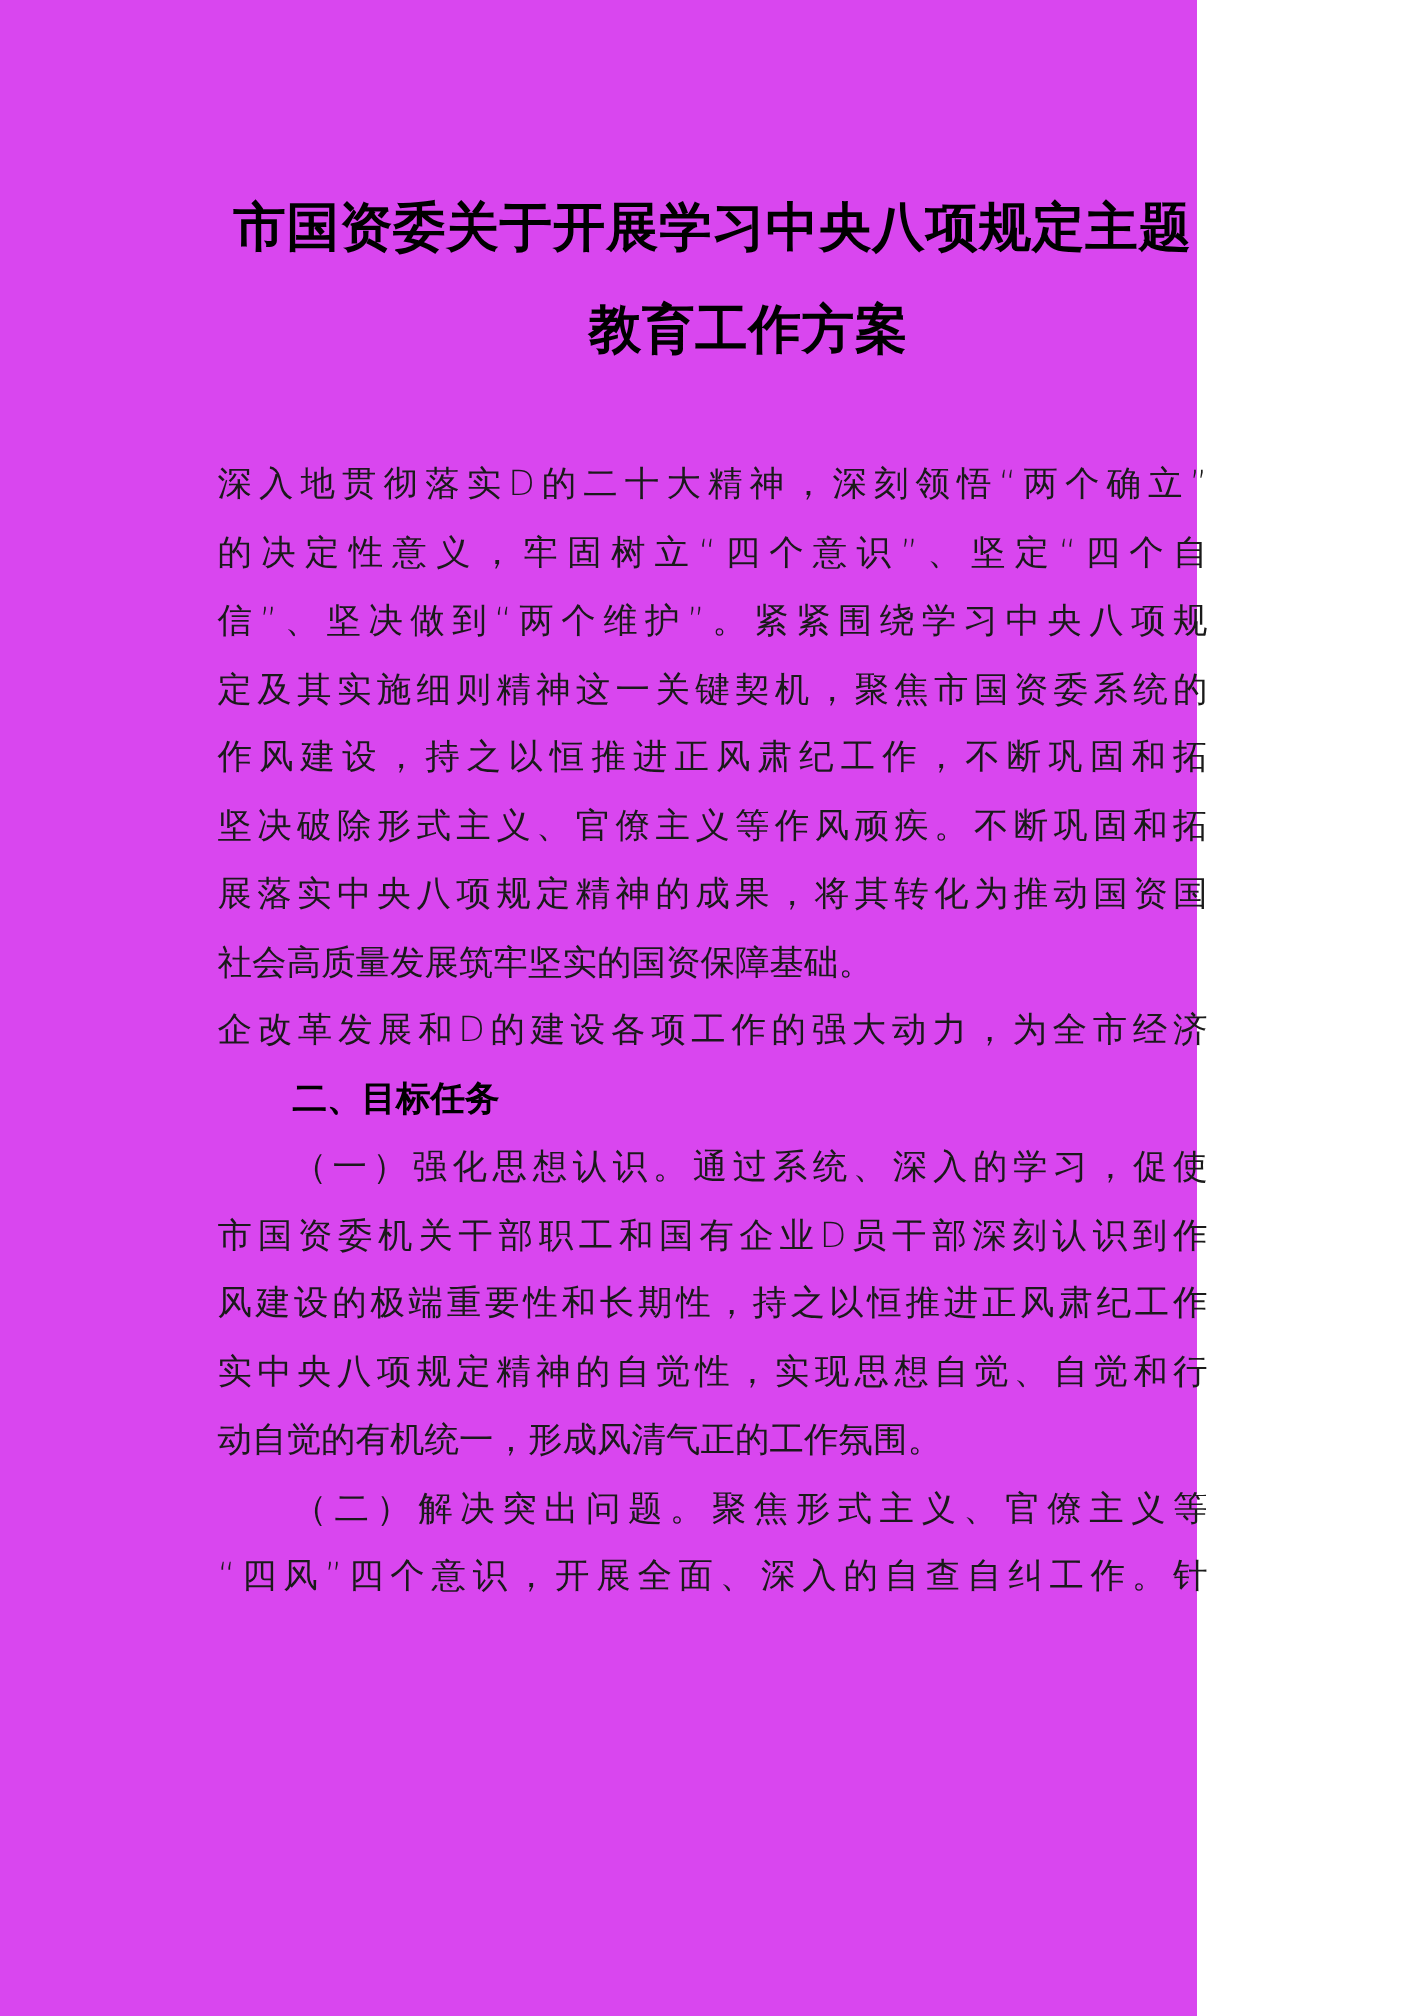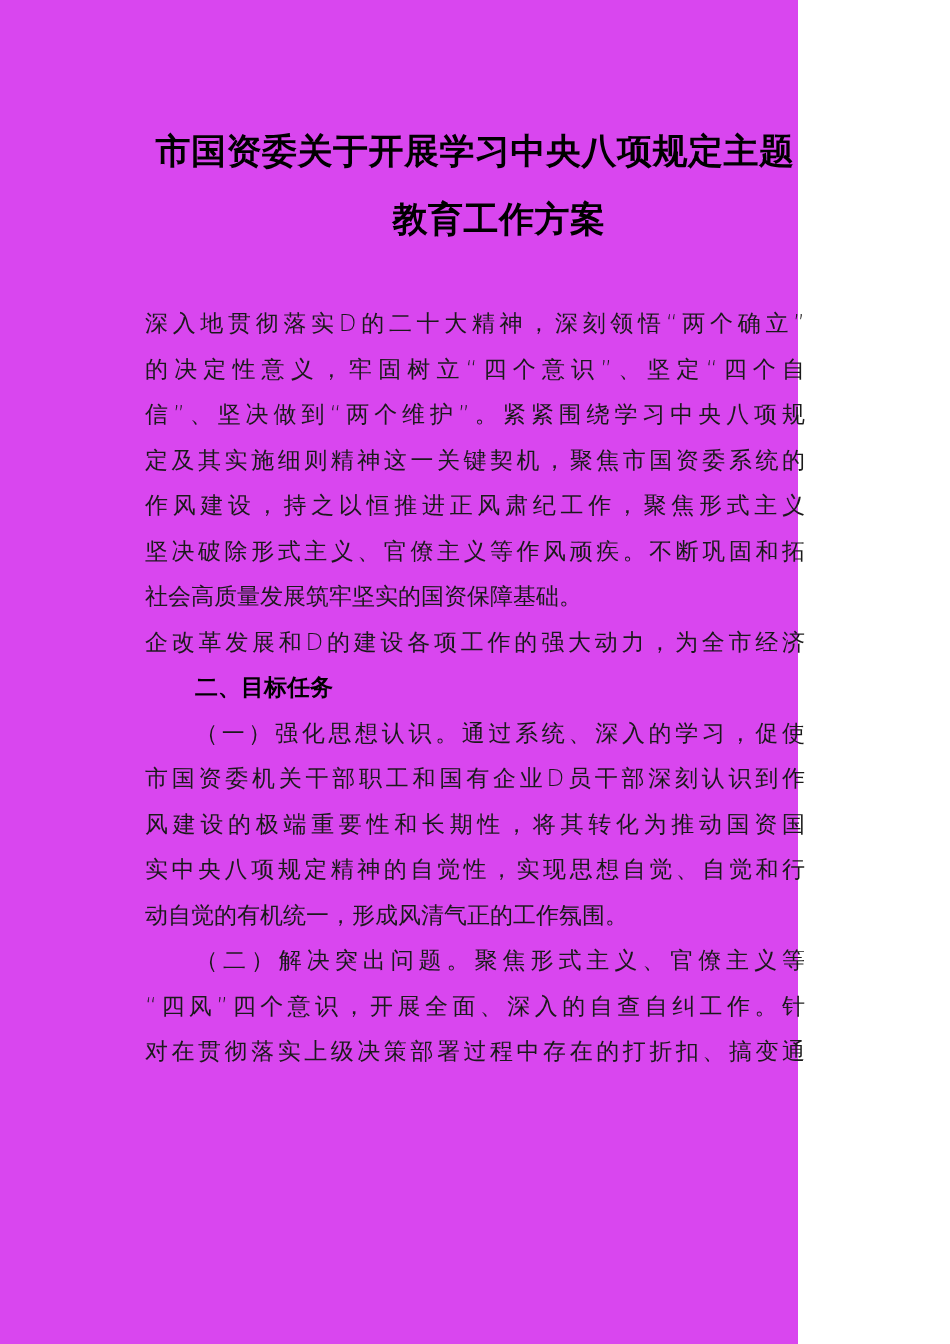--- a/index.html
+++ b/index.html
@@ -84,36 +84,36 @@
   <h1 class="title l2">教育工作方案</h1>
 
   <div class="content">
 
 
     <div>
       <div class="line">深入地贯彻落实D的二十大精神，深刻领悟“两个确立”</div>
       <div class="line">的决定性意义，牢固树立“四个意识”、坚定“四个自</div>
       <div class="line">信”、坚决做到“两个维护”。紧紧围绕学习中央八项规</div>
       <div class="line">定及其实施细则精神这一关键契机，聚焦市国资委系统的</div>
-      <div class="line">作风建设，持之以恒推进正风肃纪工作，聚焦形式主义</div>
+      <div class="line">作风建设，持之以恒推进正风肃纪工作，不断巩固和拓</div>
       <div class="line">坚决破除形式主义、官僚主义等作风顽疾。不断巩固和拓</div>
+      <div class="line">展落实中央八项规定精神的成果，将其转化为推动国资国</div>
       <div class="line last">社会高质量发展筑牢坚实的国资保障基础。</div>
       <div class="line">企改革发展和D的建设各项工作的强大动力，为全市经济</div>
     </div>
 
     <div class="heading">二、目标任务</div>
 
     <div>
       <div class="line indent"><span class="sub-lead">（一）强化思想认识。</span><span>通过系统、深入的学习，促使</span></div>
       <div class="line">市国资委机关干部职工和国有企业D员干部深刻认识到作</div>
-      <div class="line">风建设的极端重要性和长期性，将其转化为推动国资国</div>
+      <div class="line">风建设的极端重要性和长期性，持之以恒推进正风肃纪工作</div>
       <div class="line">实中央八项规定精神的自觉性，实现思想自觉、自觉和行</div>
       <div class="line last">动自觉的有机统一，形成风清气正的工作氛围。</div>
     </div>
 
     <div>
       <div class="line indent"><span class="sub-lead">（二）解决突出问题。</span><span>聚焦形式主义、官僚主义等</span></div>
       <div class="line">“四风”四个意识，开展全面、深入的自查自纠工作。针</div>
-      <div class="line">对在贯彻落实上级决策部署过程中存在的打折扣、搞变通</div>
     </div>
 
   </div>
 </div>
 
 </body></html>

